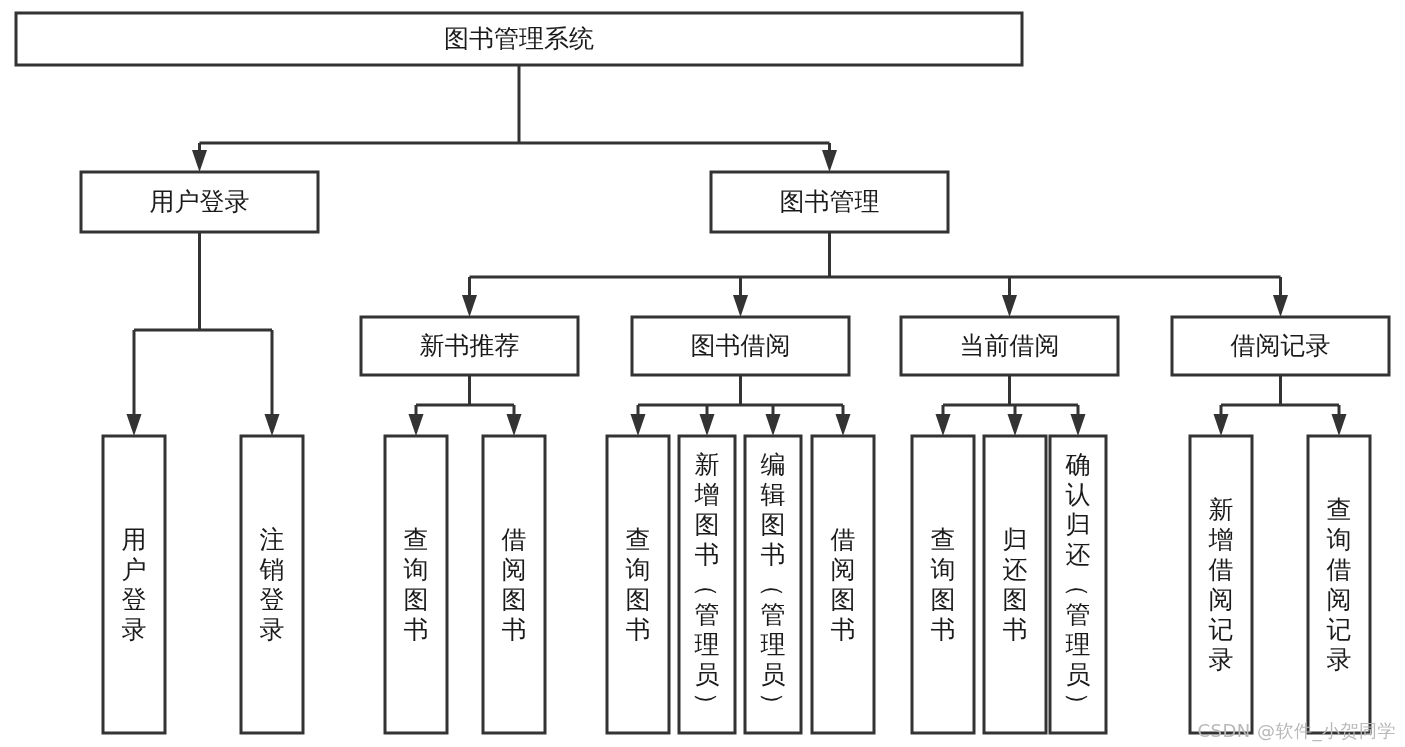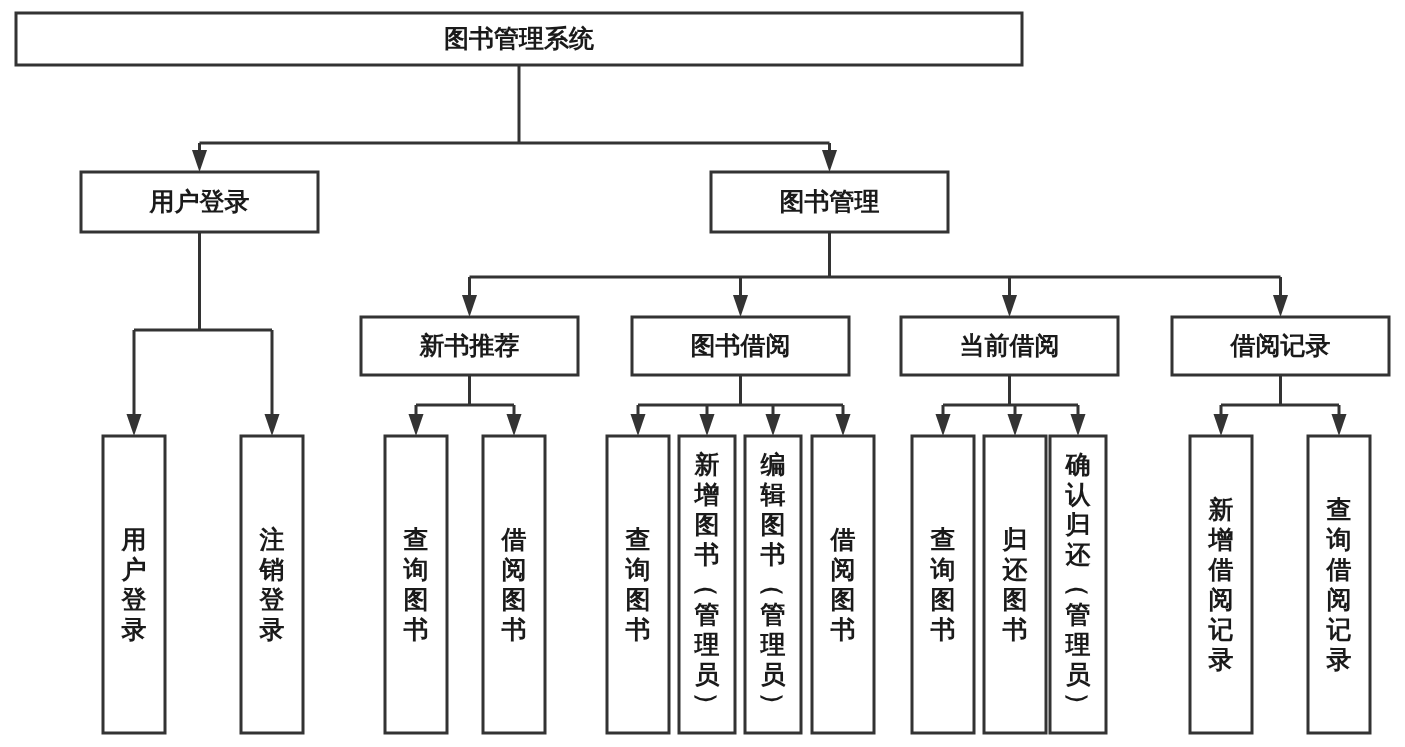--- a/index.html
+++ b/index.html
@@ -13,21 +13,20 @@
     font-family: "DejaVu Sans", "Liberation Sans", sans-serif;
     overflow: hidden;
     position: relative;
   }
   #diagram-root {
     position: absolute;
     left: 0;
     top: 0;
     width: 1405px;
     height: 747px;
-    font-weight: bold;
   }
   svg.diagram {
     display: block;
     width: 1405px;
     height: 747px;
   }
   .node-rect {
     fill: #ffffff;
     stroke: #333333;
     stroke-width: 3;
@@ -281,13 +280,14 @@
             <text x="1339" y="509.5" font-size="25" text-anchor="middle" dominant-baseline="central" fill="#1a1a1a">查</text>
             <text x="1339" y="539.5" font-size="25" text-anchor="middle" dominant-baseline="central" fill="#1a1a1a">询</text>
             <text x="1339" y="569.5" font-size="25" text-anchor="middle" dominant-baseline="central" fill="#1a1a1a">借</text>
             <text x="1339" y="599.5" font-size="25" text-anchor="middle" dominant-baseline="central" fill="#1a1a1a">阅</text>
             <text x="1339" y="629.5" font-size="25" text-anchor="middle" dominant-baseline="central" fill="#1a1a1a">记</text>
             <text x="1339" y="659.5" font-size="25" text-anchor="middle" dominant-baseline="central" fill="#1a1a1a">录</text>
           </g>
         </g>
       </g>
   </svg>
+  <div class="watermark">CSDN @软件_小贺同学</div>
 </div>
 
 </body></html>

